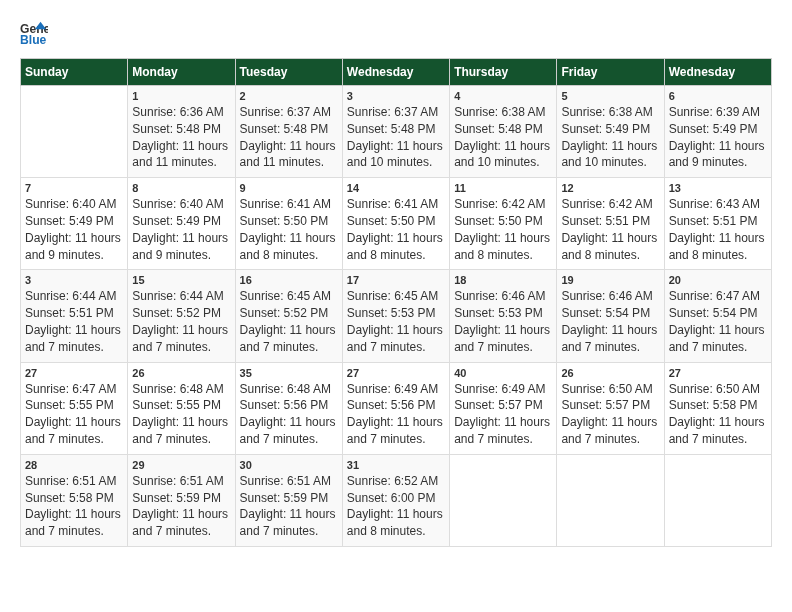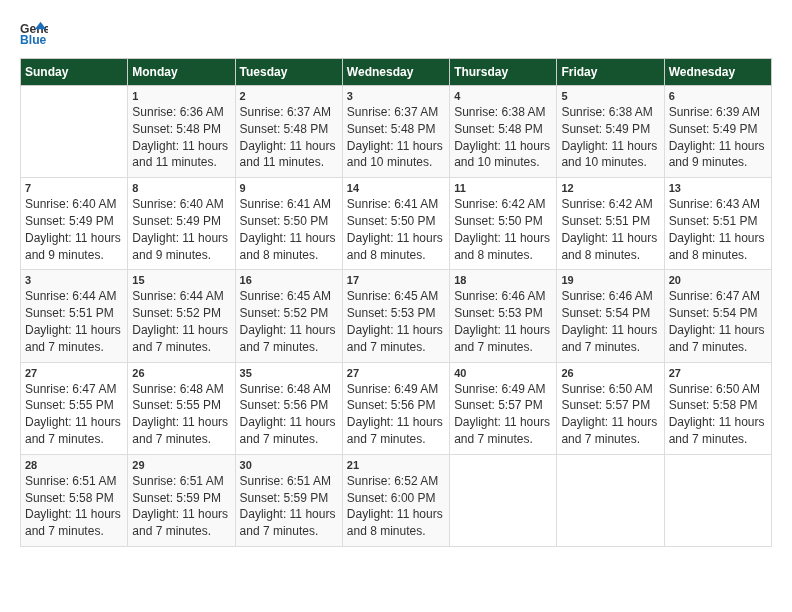--- a/index.html
+++ b/index.html
@@ -232,21 +232,21 @@
         </td>
         <td>
           <span class="day-num">29</span>
           <div class="cell-info">Sunrise: 6:51 AM<br>Sunset: 5:59 PM<br>Daylight: 11 hours and 7 minutes.</div>
         </td>
         <td>
           <span class="day-num">30</span>
           <div class="cell-info">Sunrise: 6:51 AM<br>Sunset: 5:59 PM<br>Daylight: 11 hours and 7 minutes.</div>
         </td>
         <td>
-          <span class="day-num">21</span>
+          <span class="day-num">31</span>
           <div class="cell-info">Sunrise: 6:52 AM<br>Sunset: 6:00 PM<br>Daylight: 11 hours and 8 minutes.</div>
         </td>
         <td class="empty-cell"></td>
         <td class="empty-cell"></td>
         <td class="empty-cell"></td>
       </tr>
     </tbody>
 </table>
 
 </body></html>

